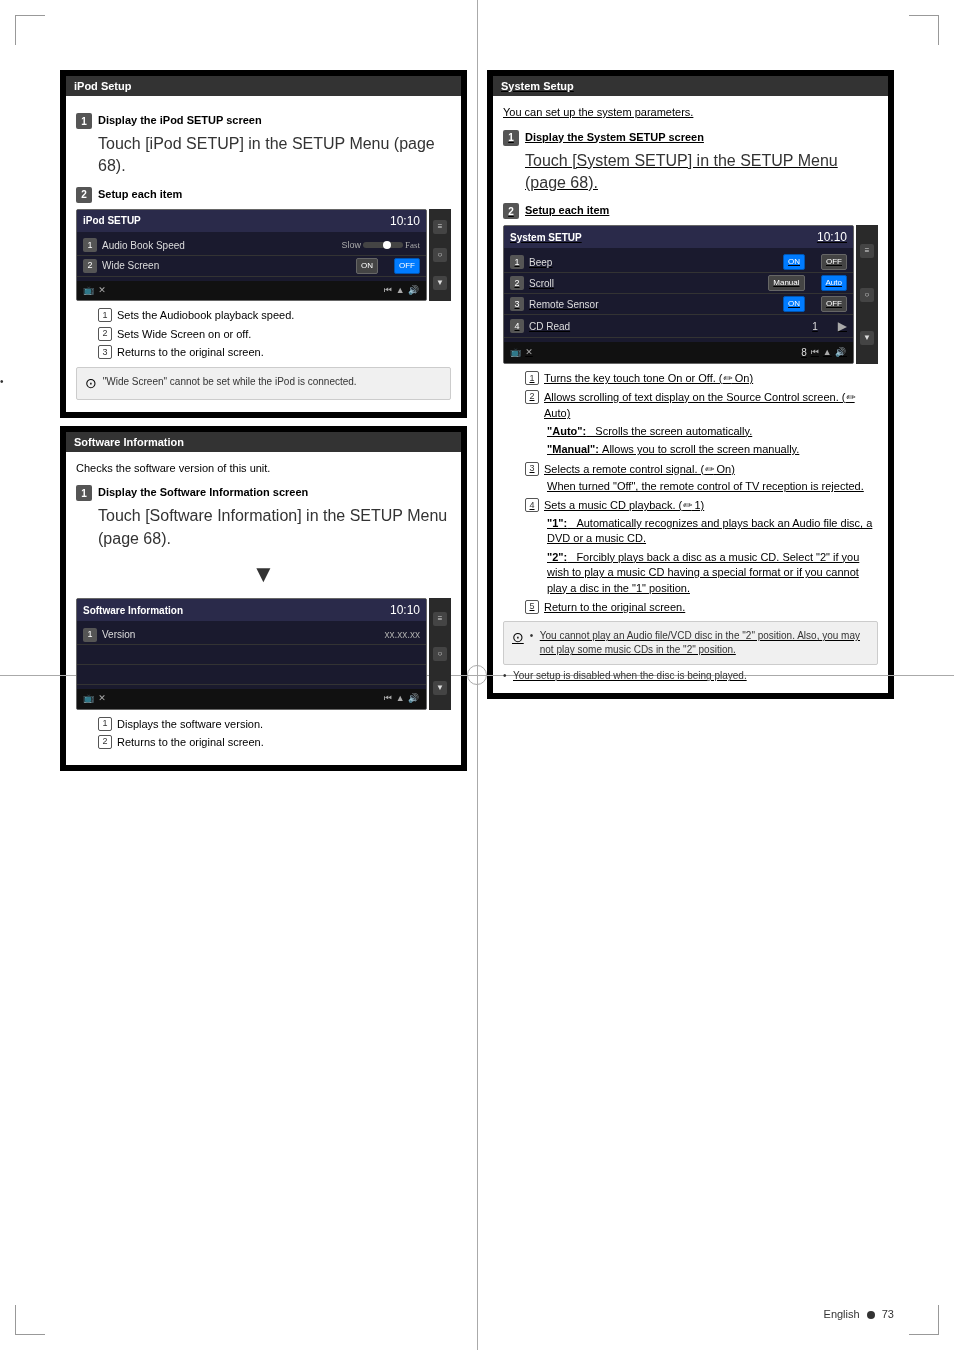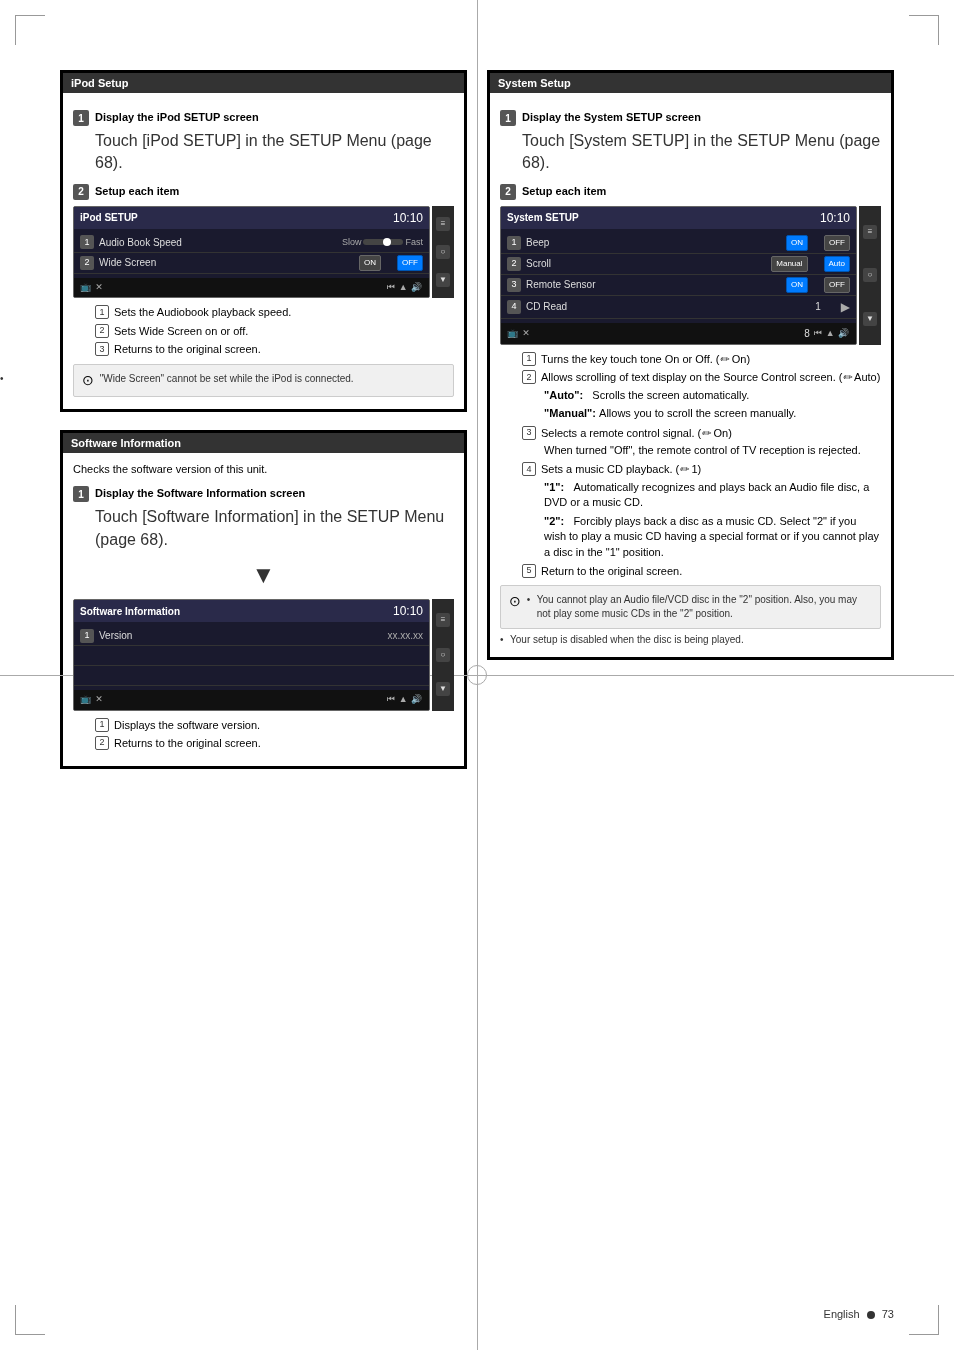--- a/index.html
+++ b/index.html
@@ -59,25 +59,25 @@
       border-radius: 50%;
     }
 
     .two-col {
       display: flex;
       gap: 20px;
       margin-top: 30px;
     }
 
     .col-left { flex: 1; }
-    .col-right { flex: 1; }
+    .col-right { flex: 1; text-decoration: underline; }
 
     .section-box {
-      border: 3px solid #000000;
-      margin-bottom: 18px;
+      border: 6px solid #000000;
+      margin-bottom: 8px;
     }
 
     .section-header {
       background: #333;
       color: #fff;
       padding: 4px 8px;
       font-size: 11px;
       font-weight: bold;
     }
 
@@ -424,21 +424,21 @@
                 <div class="screen-content">
 
                   <div class="screen-row">
                     <span class="screen-row-num">1</span>
                     <span class="screen-row-label">Audio Book Speed</span>
                     <div class="screen-control ctrl-slider">
                       <span style="color:#aaa;font-size:9px;">Slow</span>
                       <div class="slider-track">
                         <div class="slider-thumb"></div>
                       </div>
-                      <span style="color:#aaa;font-size:9px;">Fast</span>
+                      <span style="color:#aaa;font-size:9px;font-family:Liberation Serif, serif;">Fast</span>
                     </div>
                   </div>
 
                   <div class="screen-row">
                     <span class="screen-row-num">2</span>
                     <span class="screen-row-label">Wide Screen</span>
                     <div class="screen-control">
                       <span class="ctrl-btn">ON</span>
                       <span class="ctrl-btn active">OFF</span>
                     </div>
@@ -554,20 +554,21 @@
 
     </div>
 
     <div class="col-right">
 
       <div class="section-box">
         <div class="section-header">
           <span>System Setup</span>
         </div>
         <div class="section-body">
+          <p>You can set up the system parameters.</p>
 
           <div class="step-header">
             <span class="step-num">1</span>
             <span class="step-title">Display the System SETUP screen</span>
           </div>
           <p class="step-desc">Touch [System SETUP] in the SETUP Menu (page 68).</p>
 
           <div class="step-header">
             <span class="step-num">2</span>
             <span class="step-title">Setup each item</span>

